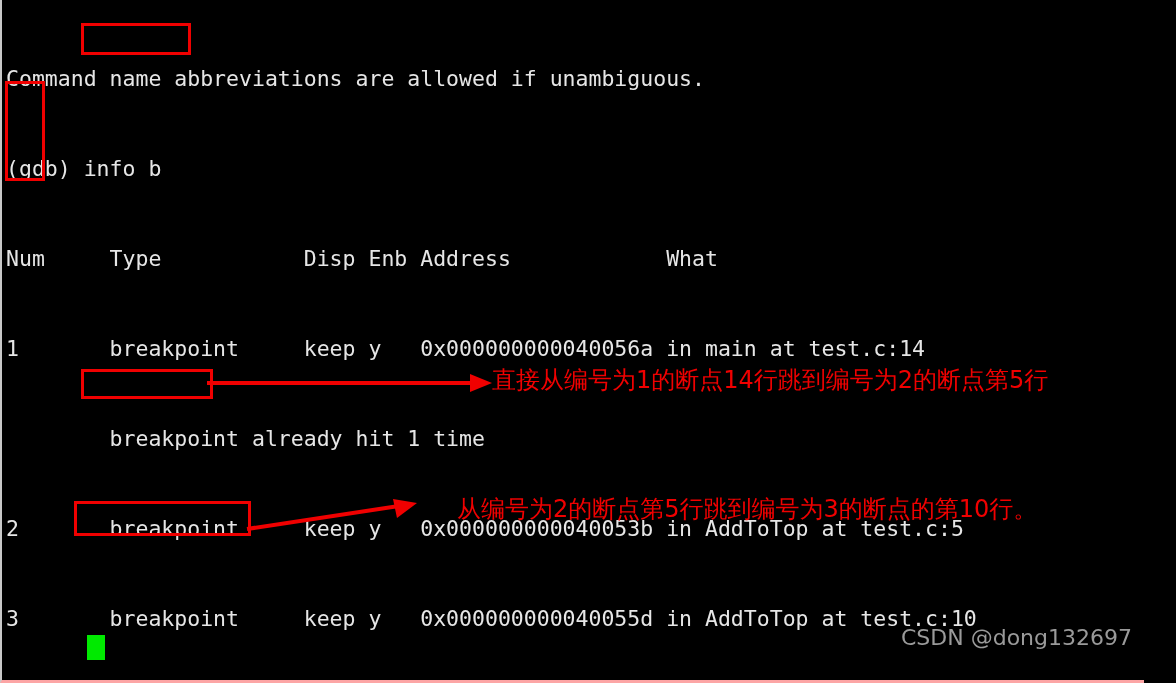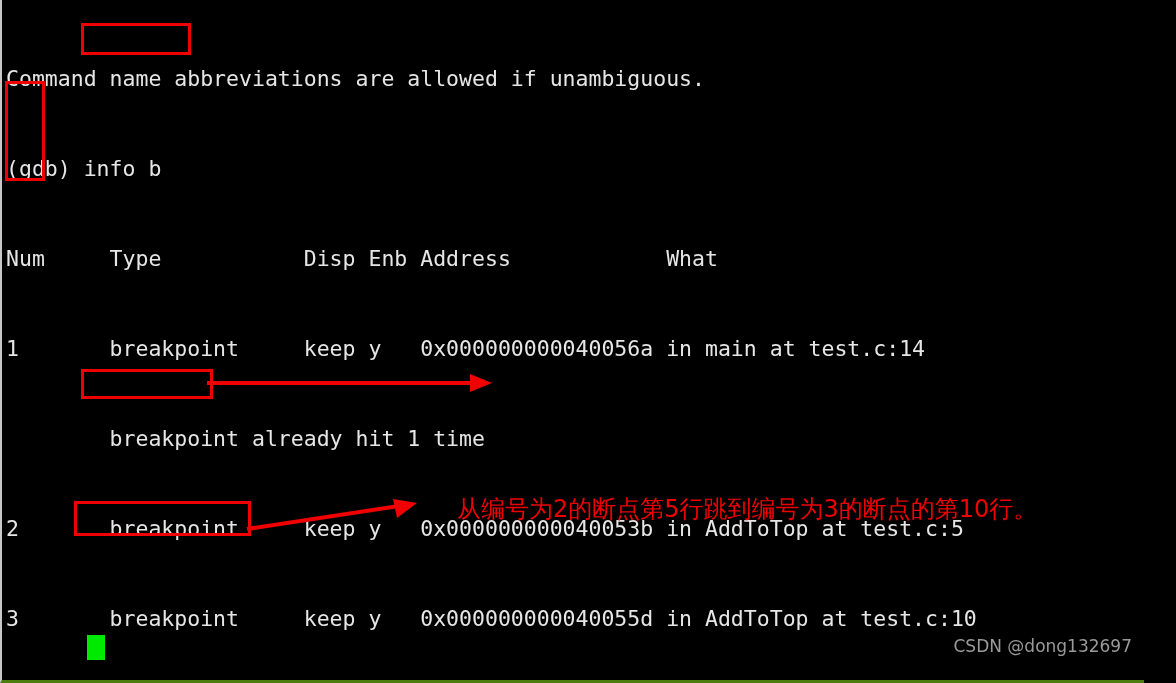--- a/index.html
+++ b/index.html
@@ -7,21 +7,21 @@
     padding: 0;
     background: #000000;
   }
   #screen {
     position: relative;
     width: 1144px;
     height: 683px;
     background: #000000;
     overflow: hidden;
     border-left: 2px solid #c8c8c8;
-    border-bottom: 3px solid #4d7c0f;
+    border-bottom: 3px solid #fca5a5;
     box-sizing: border-box;
     text-decoration: underline;
   }
   .term {
     position: absolute;
     left: 0;
     top: 0;
     width: 1176px;
     padding: 4px 0 0 4px;
     box-sizing: border-box;
@@ -70,24 +70,24 @@
     font-family: "DejaVu Sans", "Liberation Sans", sans-serif;
     font-size: 24px;
     line-height: 28px;
     white-space: nowrap;
   }
   #note-1 { left: 490px; top: 366px; }
   #note-2 { left: 418px; top: 495px; margin-left: 37px; }
   .watermark {
     position: absolute;
     right: 12px;
-    bottom: 24px;
+    bottom: 30px;
     color: #9a9a9a;
     font-family: "DejaVu Sans", "Liberation Sans", sans-serif;
-    font-size: 17px;
+    font-size: 22px;
     white-space: nowrap;
   }
 </style>
 </head>
 <body>
 
 <div id="screen">
 
   <div class="term">
     <div class="line">Command name abbreviations are allowed if unambiguous.</div>
@@ -127,17 +127,18 @@
   <svg class="arrow-svg" id="arrow-1" viewBox="0 0 285 26">
     <line x1="0" y1="13" x2="268" y2="13" stroke="#f00000" stroke-width="4"></line>
     <polygon points="285,13 263,4 263,22" fill="#f00000"></polygon>
   </svg>
 
   <svg class="arrow-svg" id="arrow-2" viewBox="0 0 170 36">
     <line x1="0" y1="31" x2="152" y2="8" stroke="#f00000" stroke-width="4"></line>
     <polygon points="170,5 146,1 150,20" fill="#f00000"></polygon>
   </svg>
 
+  <div class="cn-note" id="note-1">直接从编号为1的断点14行跳到编号为2的断点第5行</div>
   <div class="cn-note" id="note-2">从编号为2的断点第5行跳到编号为3的断点的第10行。</div>
 
   <div class="watermark">CSDN @dong132697</div>
 
 </div>
 
 </body></html>

